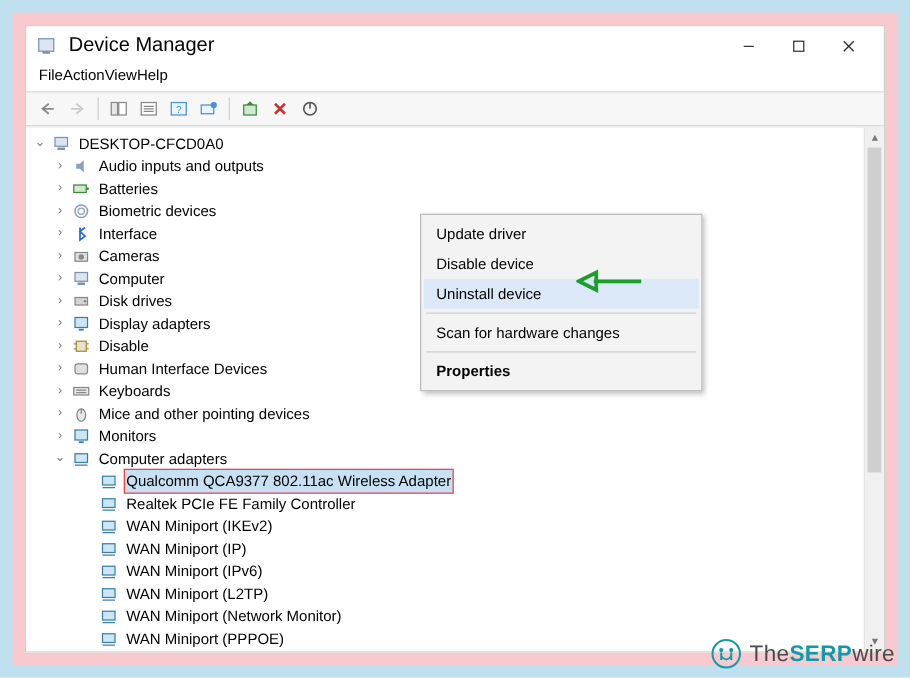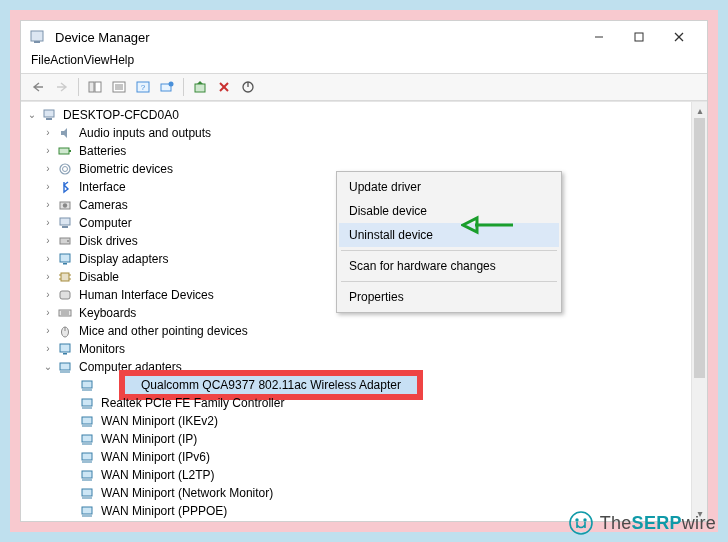--- a/index.html
+++ b/index.html
@@ -32,21 +32,21 @@
     position: relative;
   }
   .titlebar {
     display: flex;
     align-items: center;
     padding: 6px 8px 4px 8px;
     height: 30px;
   }
   .titlebar .title {
     margin-left: 6px;
-    font-size: 13px;
+    font-size: 16px;
   }
   .winctrls {
     margin-left: auto;
     display: flex;
     gap: 0;
   }
   .winctrls .btn {
     width: 40px;
     height: 24px;
     display: flex;
@@ -106,23 +106,22 @@
     margin-right: 2px;
   }
   .icon {
     width: 16px; height: 16px;
     display: inline-flex; align-items: center; justify-content: center;
     margin-right: 4px;
   }
   .lbl { font-size: 12px; padding: 0 2px; }
   .lbl.selected {
     background: #c7e0f4;
-    border: 6px solid #ef4444;
-    padding: 0 16px;
-    margin-left: 20px;
+    border: 1px solid #ef4444;
+    padding: 0 1px;
   }
   .tree .lvl0 { padding-left: 2px; }
   .tree .lvl1 { padding-left: 18px; }
   .tree .lvl2 { padding-left: 40px; }
 
   
   .ctxmenu {
     position: absolute;
     left: 315px;
     top: 69px;
@@ -135,21 +134,21 @@
   }
   .ctxmenu .mi {
     padding: 5px 10px;
   }
   .ctxmenu .mi.hover {
     background: #dbe8f7;
   }
   .ctxmenu .msep {
     height: 1px; background: #d0d0d0; margin: 3px 2px;
   }
-  .ctxmenu .mi.bold { font-weight: 400; }
+  .ctxmenu .mi.bold { font-weight: 700; }
 
   
   .annot-arrow {
     position: absolute;
     left: 440px; top: 112px;
   }
 
   
   .vscroll {
     position: absolute;

